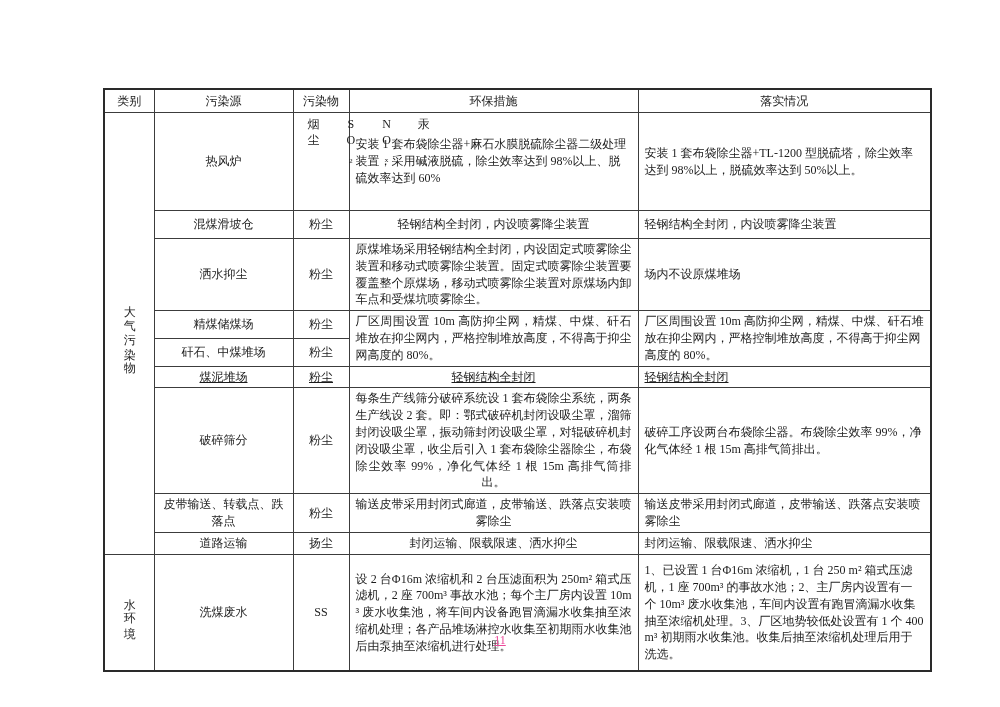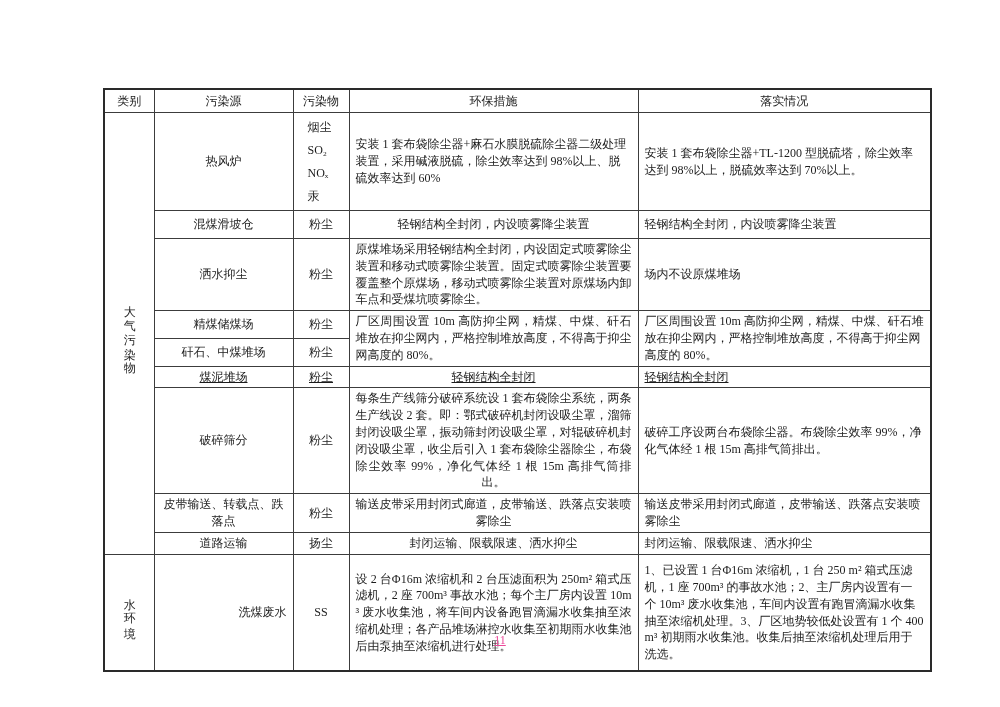--- a/index.html
+++ b/index.html
@@ -49,26 +49,27 @@
     writing-mode: vertical-lr;
     text-orientation: upright;
     letter-spacing: 14px;
     margin: 0 auto;
     display: inline-block;
   }
   td.src { text-align: center; padding-left: 9px; }
   td.pol { text-align: center; padding: 2px 2px; }
   .pol-stack {
     display: flex;
-    flex-direction: column;
+    flex-direction: row;
     justify-content: space-around;
     height: 100%;
     min-height: 92px;
     align-items: flex-start;
     padding-left: 8px;
+    gap: 27px;
   }
   td.ms, td.st { padding: 2px 7px; }
   .al-c { text-align: center; }
   .al-l { text-align: left; }
   .al-j { text-align: justify; text-align-last: center; margin-top: 28px; }
   .al-jl { text-align: justify; text-align-last: left; }
   tr.tr-h  { height: 20px; }
   tr.tr-0  { height: 98px; }
   tr.tr-1  { height: 28px; }
   tr.tr-2  { height: 65px; }
@@ -117,21 +118,21 @@
         <td class="src">热风炉</td>
         <td class="pol">
           <div class="pol-stack">
             <div>烟尘</div>
             <div>SO₂</div>
             <div>NOₓ</div>
             <div>汞</div>
           </div>
         </td>
         <td class="ms al-l">安装 1 套布袋除尘器+麻石水膜脱硫除尘器二级处理装置，采用碱液脱硫，除尘效率达到 98%以上、脱硫效率达到 60%</td>
-        <td class="st al-l">安装 1 套布袋除尘器+TL-1200 型脱硫塔，除尘效率达到 98%以上，脱硫效率达到 70%以上。</td>
+        <td class="st al-l">安装 1 套布袋除尘器+TL-1200 型脱硫塔，除尘效率达到 98%以上，脱硫效率达到 50%以上。</td>
       </tr>
       <tr class="tr-1">
         <td class="src">混煤滑坡仓</td>
         <td class="pol">粉尘</td>
         <td class="ms al-c">轻钢结构全封闭，内设喷雾降尘装置</td>
         <td class="st al-l">轻钢结构全封闭，内设喷雾降尘装置</td>
       </tr>
       <tr class="tr-2">
         <td class="src">洒水抑尘</td>
         <td class="pol">粉尘</td>
@@ -167,21 +168,21 @@
         <td class="st al-l">输送皮带采用封闭式廊道，皮带输送、跌落点安装喷雾除尘</td>
       </tr>
       <tr class="tr-8">
         <td class="src">道路运输</td>
         <td class="pol">扬尘</td>
         <td class="ms al-c">封闭运输、限载限速、洒水抑尘</td>
         <td class="st al-l">封闭运输、限载限速、洒水抑尘</td>
       </tr>
       <tr class="tr-9">
         <td class="cat"><span class="vert">水环境</span></td>
-        <td class="src" style="text-align:right;margin-left:46px;">洗煤废水</td>
+        <td class="src" style="text-align:center;margin-left:46px;">洗煤废水</td>
         <td class="pol">SS</td>
         <td class="ms al-jl">设 2 台Φ16m 浓缩机和 2 台压滤面积为 250m² 箱式压滤机，2 座 700m³ 事故水池；每个主厂房内设置 10m³ 废水收集池，将车间内设备跑冒滴漏水收集抽至浓缩机处理；各产品堆场淋控水收集至初期雨水收集池后由泵抽至浓缩机进行处理。</td>
         <td class="st al-l">1、已设置 1 台Φ16m 浓缩机，1 台 250 m² 箱式压滤机，1 座 700m³ 的事故水池；2、主厂房内设置有一个 10m³ 废水收集池，车间内设置有跑冒滴漏水收集抽至浓缩机处理。3、厂区地势较低处设置有 1 个 400m³ 初期雨水收集池。收集后抽至浓缩机处理后用于洗选。</td>
       </tr>
     </tbody>
   </table>
 
   <div class="pagenum">11</div>
 </div>
 

